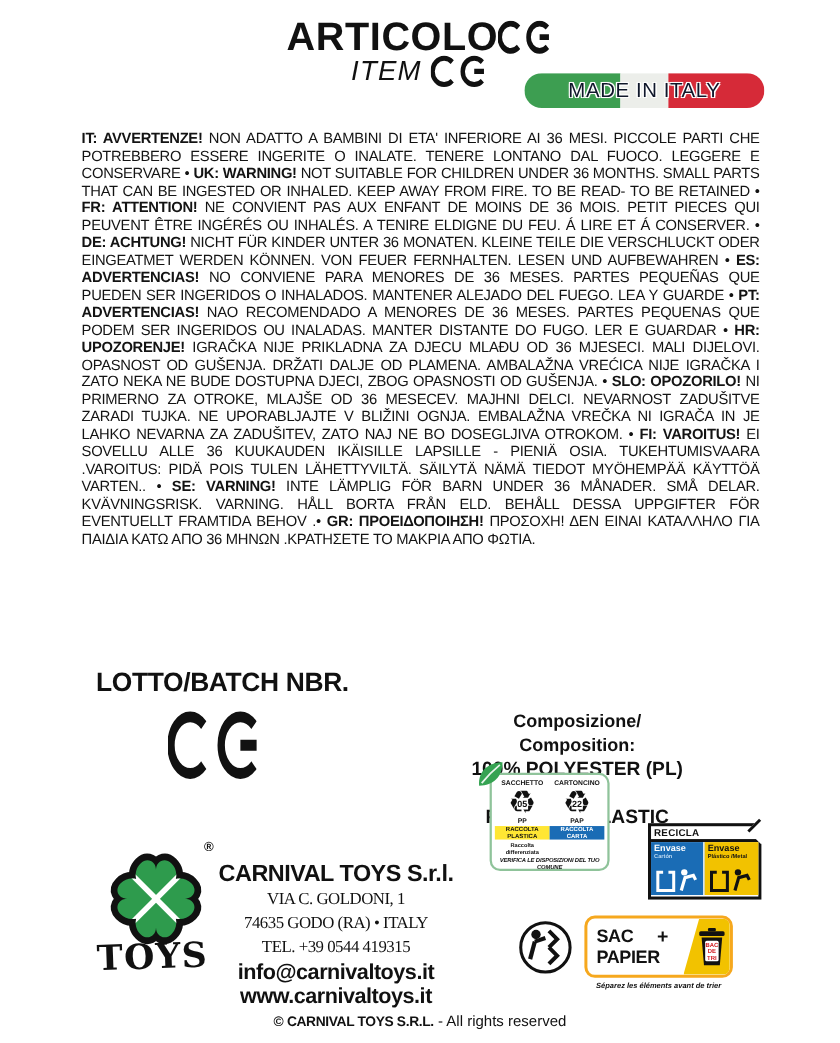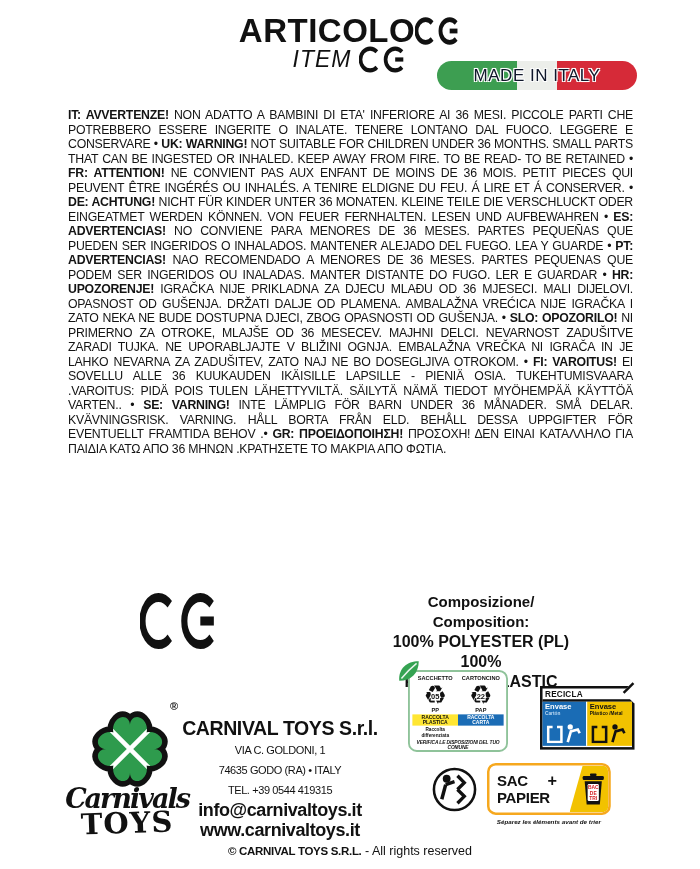--- a/index.html
+++ b/index.html
@@ -26,21 +26,21 @@
   .warnings b{font-weight:700;}
 
   
   .lotto{position:absolute;left:80px;top:556px;font-size:22px;font-weight:800;letter-spacing:-.3px;}
   .lotto-ce{position:absolute;left:140px;top:592px;}
   .compo{position:absolute;left:383px;top:592px;width:196px;text-align:center;font-weight:800;}
   .compo .c1{font-size:15px;line-height:20px;}
   .compo .c2{font-size:16px;line-height:20px;}
 
   
-  .rbox{position:absolute;left:408px;top:670px;width:92px;height:83px;}
+  .rbox{position:absolute;left:408px;top:644px;width:92px;height:83px;}
   .rbox-inner{width:160px;height:131px;transform:scale(.625);transform-origin:0 0;border:3px solid #8fc39a;
               border-radius:14px;background:#fff;box-sizing:border-box;padding:5px 4px 3px;}
   .rcols{display:flex;}
   .rcol{width:50%;text-align:center;}
   .rcol .nm{font-size:9px;font-weight:700;}
   .loop{position:relative;display:inline-block;width:46px;height:42px;margin-top:1px;}
   .loop .gl{font-size:42px;line-height:42px;color:#111;}
   .loop .num{position:absolute;left:50%;top:55%;transform:translate(-50%,-50%);background:#fff;
              font-size:12px;font-weight:700;padding:0 1px;}
   .rcol .mat{font-size:9px;font-weight:700;margin-top:-2px;}
@@ -69,21 +69,21 @@
   .panel svg{position:absolute;left:6px;bottom:4px;}
 
   
   .clover{position:absolute;left:84px;top:703px;}
   .reg{position:absolute;left:170px;top:700px;font-size:11px;font-weight:700;}
   .logo-script{position:absolute;left:62px;top:786px;width:130px;text-align:center;line-height:26px;}
   .logo-script .l1{font-family:"DejaVu Serif",serif;font-style:italic;font-weight:700;font-size:27px;letter-spacing:-2px;}
   .logo-script .l2{font-family:"DejaVu Serif",serif;font-weight:700;font-size:29px;letter-spacing:1px;margin-top:-2px;transform:rotate(-2deg);}
   .company-text{position:absolute;left:182px;top:717px;width:196px;text-align:center;}
   .company-text .nm{font-size:19.5px;font-weight:800;letter-spacing:-.4px;line-height:23px;}
-  .company-text .ad{font-size:11px;line-height:20px;letter-spacing:-.4px;}
+  .company-text .ad{font-size:14px;line-height:20px;letter-spacing:-.4px;font-family:Liberation Serif, serif;}
   .company-text .wb{font-size:18px;font-weight:800;line-height:20px;letter-spacing:-.4px;}
 
   
   .triman{position:absolute;left:431px;top:766px;}
   .sacbox{position:absolute;left:487px;top:763px;width:124px;height:52px;}
   .sac-inner{width:198px;height:83px;transform:scale(.625);transform-origin:0 0;border:4px solid var(--sac-border,#f6a81e);
              border-radius:14px;background:#fff;box-sizing:border-box;display:flex;overflow:hidden;}
   .sac-left{flex:1;padding:8px 0 0 12px;}
   .sac-left .row1{display:flex;align-items:center;width:96px;}
   .sac-left .t{font-size:24px;font-weight:800;line-height:25px;letter-spacing:-.5px;}
@@ -121,20 +121,21 @@
   </div>
   <div class="badge">
     <div class="g"></div>
     <div class="w"></div>
     <div class="r"></div>
     <div class="txt">MADE IN ITALY</div>
   </div>
 
   <div class="warnings"><b>IT: AVVERTENZE!</b><span> NON ADATTO A BAMBINI DI ETA' INFERIORE AI 36 MESI. PICCOLE PARTI CHE POTREBBERO ESSERE INGERITE O INALATE. TENERE LONTANO DAL FUOCO. LEGGERE E CONSERVARE • </span><b>UK: WARNING!</b><span> NOT SUITABLE FOR CHILDREN UNDER 36 MONTHS. SMALL PARTS THAT CAN BE INGESTED OR INHALED. KEEP AWAY FROM FIRE. TO BE READ- TO BE RETAINED • </span><b>FR: ATTENTION!</b><span> NE CONVIENT PAS AUX ENFANT DE MOINS DE 36 MOIS. PETIT PIECES QUI PEUVENT ÊTRE INGÉRÉS OU INHALÉS. A TENIRE ELDIGNE DU FEU. Á LIRE ET Á CONSERVER. • </span><b>DE: ACHTUNG!</b><span> NICHT FÜR KINDER UNTER 36 MONATEN. KLEINE TEILE DIE VERSCHLUCKT ODER EINGEATMET WERDEN KÖNNEN. VON FEUER FERNHALTEN. LESEN UND AUFBEWAHREN • </span><b>ES: ADVERTENCIAS!</b><span> NO CONVIENE PARA MENORES DE 36 MESES. PARTES PEQUEÑAS QUE PUEDEN SER INGERIDOS O INHALADOS. MANTENER ALEJADO DEL FUEGO. LEA Y GUARDE • </span><b>PT: ADVERTENCIAS!</b><span> NAO RECOMENDADO A MENORES DE 36 MESES. PARTES PEQUENAS QUE PODEM SER INGERIDOS OU INALADAS. MANTER DISTANTE DO FUGO. LER E GUARDAR • </span><b>HR: UPOZORENJE!</b><span> IGRAČKA NIJE PRIKLADNA ZA DJECU MLAĐU OD 36 MJESECI. MALI DIJELOVI. OPASNOST OD GUŠENJA. DRŽATI DALJE OD PLAMENA. AMBALAŽNA VREĆICA NIJE IGRAČKA I ZATO NEKA NE BUDE DOSTUPNA DJECI, ZBOG OPASNOSTI OD GUŠENJA. • </span><b>SLO: OPOZORILO!</b><span> NI PRIMERNO ZA OTROKE, MLAJŠE OD 36 MESECEV. MAJHNI DELCI. NEVARNOST ZADUŠITVE ZARADI TUJKA. NE UPORABLJAJTE V BLIŽINI OGNJA. EMBALAŽNA VREČKA NI IGRAČA IN JE LAHKO NEVARNA ZA ZADUŠITEV, ZATO NAJ NE BO DOSEGLJIVA OTROKOM. • </span><b>FI: VAROITUS!</b><span> EI SOVELLU ALLE 36 KUUKAUDEN IKÄISILLE LAPSILLE - PIENIÄ OSIA. TUKEHTUMISVAARA .VAROITUS: PIDÄ POIS TULEN LÄHETTYVILTÄ. SÄILYTÄ NÄMÄ TIEDOT MYÖHEMPÄÄ KÄYTTÖÄ VARTEN.. • </span><b>SE: VARNING!</b><span> INTE LÄMPLIG FÖR BARN UNDER 36 MÅNADER. SMÅ DELAR. KVÄVNINGSRISK. VARNING. HÅLL BORTA FRÅN ELD. BEHÅLL DESSA UPPGIFTER FÖR EVENTUELLT FRAMTIDA BEHOV .• </span><b>GR: ΠΡΟΕΙΔΟΠΟΙΗΣΗ!</b><span> ΠΡΟΣΟΧΗ! ΔΕΝ ΕΙΝΑΙ ΚΑΤΑΛΛΗΛΟ ΓΙΑ ΠΑΙΔΙΑ ΚΑΤΩ ΑΠΟ 36 ΜΗΝΩΝ .ΚΡΑΤΗΣΕΤΕ ΤΟ ΜΑΚΡΙΑ ΑΠΟ ΦΩΤΙΑ.</span></div>
 
+  <div class="lotto">LOTTO/BATCH NBR.</div>
   <svg class="ce lotto-ce" width="80" height="58" viewBox="0 0 130 64" preserveAspectRatio="none">
     <path d="M48.4 13.6 A26 26 0 1 0 48.4 50.4" fill="none" stroke="#111" stroke-width="10"></path>
     <path d="M116.4 13.6 A26 26 0 1 0 116.4 50.4" fill="none" stroke="#111" stroke-width="10"></path>
     <path d="M98 32 H120" stroke="#111" stroke-width="10"></path>
   </svg>
 
   <div class="compo">
     <div class="c1">Composizione/ Composition:</div>
     <div class="c2">100% POLYESTER (PL)</div>
     <div class="c2">100% PLASTICA/PLASTIC</div>
@@ -226,21 +227,20 @@
       <use href="#leafN" transform="rotate(180 50 50)"></use>
       <use href="#leafN" transform="rotate(270 50 50)"></use>
     </g>
     <g clip-path="url(#cloverClip)">
       <rect x="47.5" y="0" width="5" height="100" fill="#fff" transform="rotate(45 50 50)"></rect>
       <rect x="47.5" y="0" width="5" height="100" fill="#fff" transform="rotate(-45 50 50)"></rect>
     </g>
   </svg>
   <span class="reg">®</span>
   <div class="logo-script">
-    <div class="l1">Carnivals</div>
     <div class="l2">TOYS</div>
   </div>
 
   <div class="company-text">
     <div class="nm">CARNIVAL TOYS S.r.l.</div>
     <div class="ad">VIA C. GOLDONI, 1</div>
     <div class="ad">74635 GODO (RA) • ITALY</div>
     <div class="ad">TEL. +39 0544 419315</div>
     <div class="wb">info@carnivaltoys.it</div>
     <div class="wb">www.carnivaltoys.it</div>

